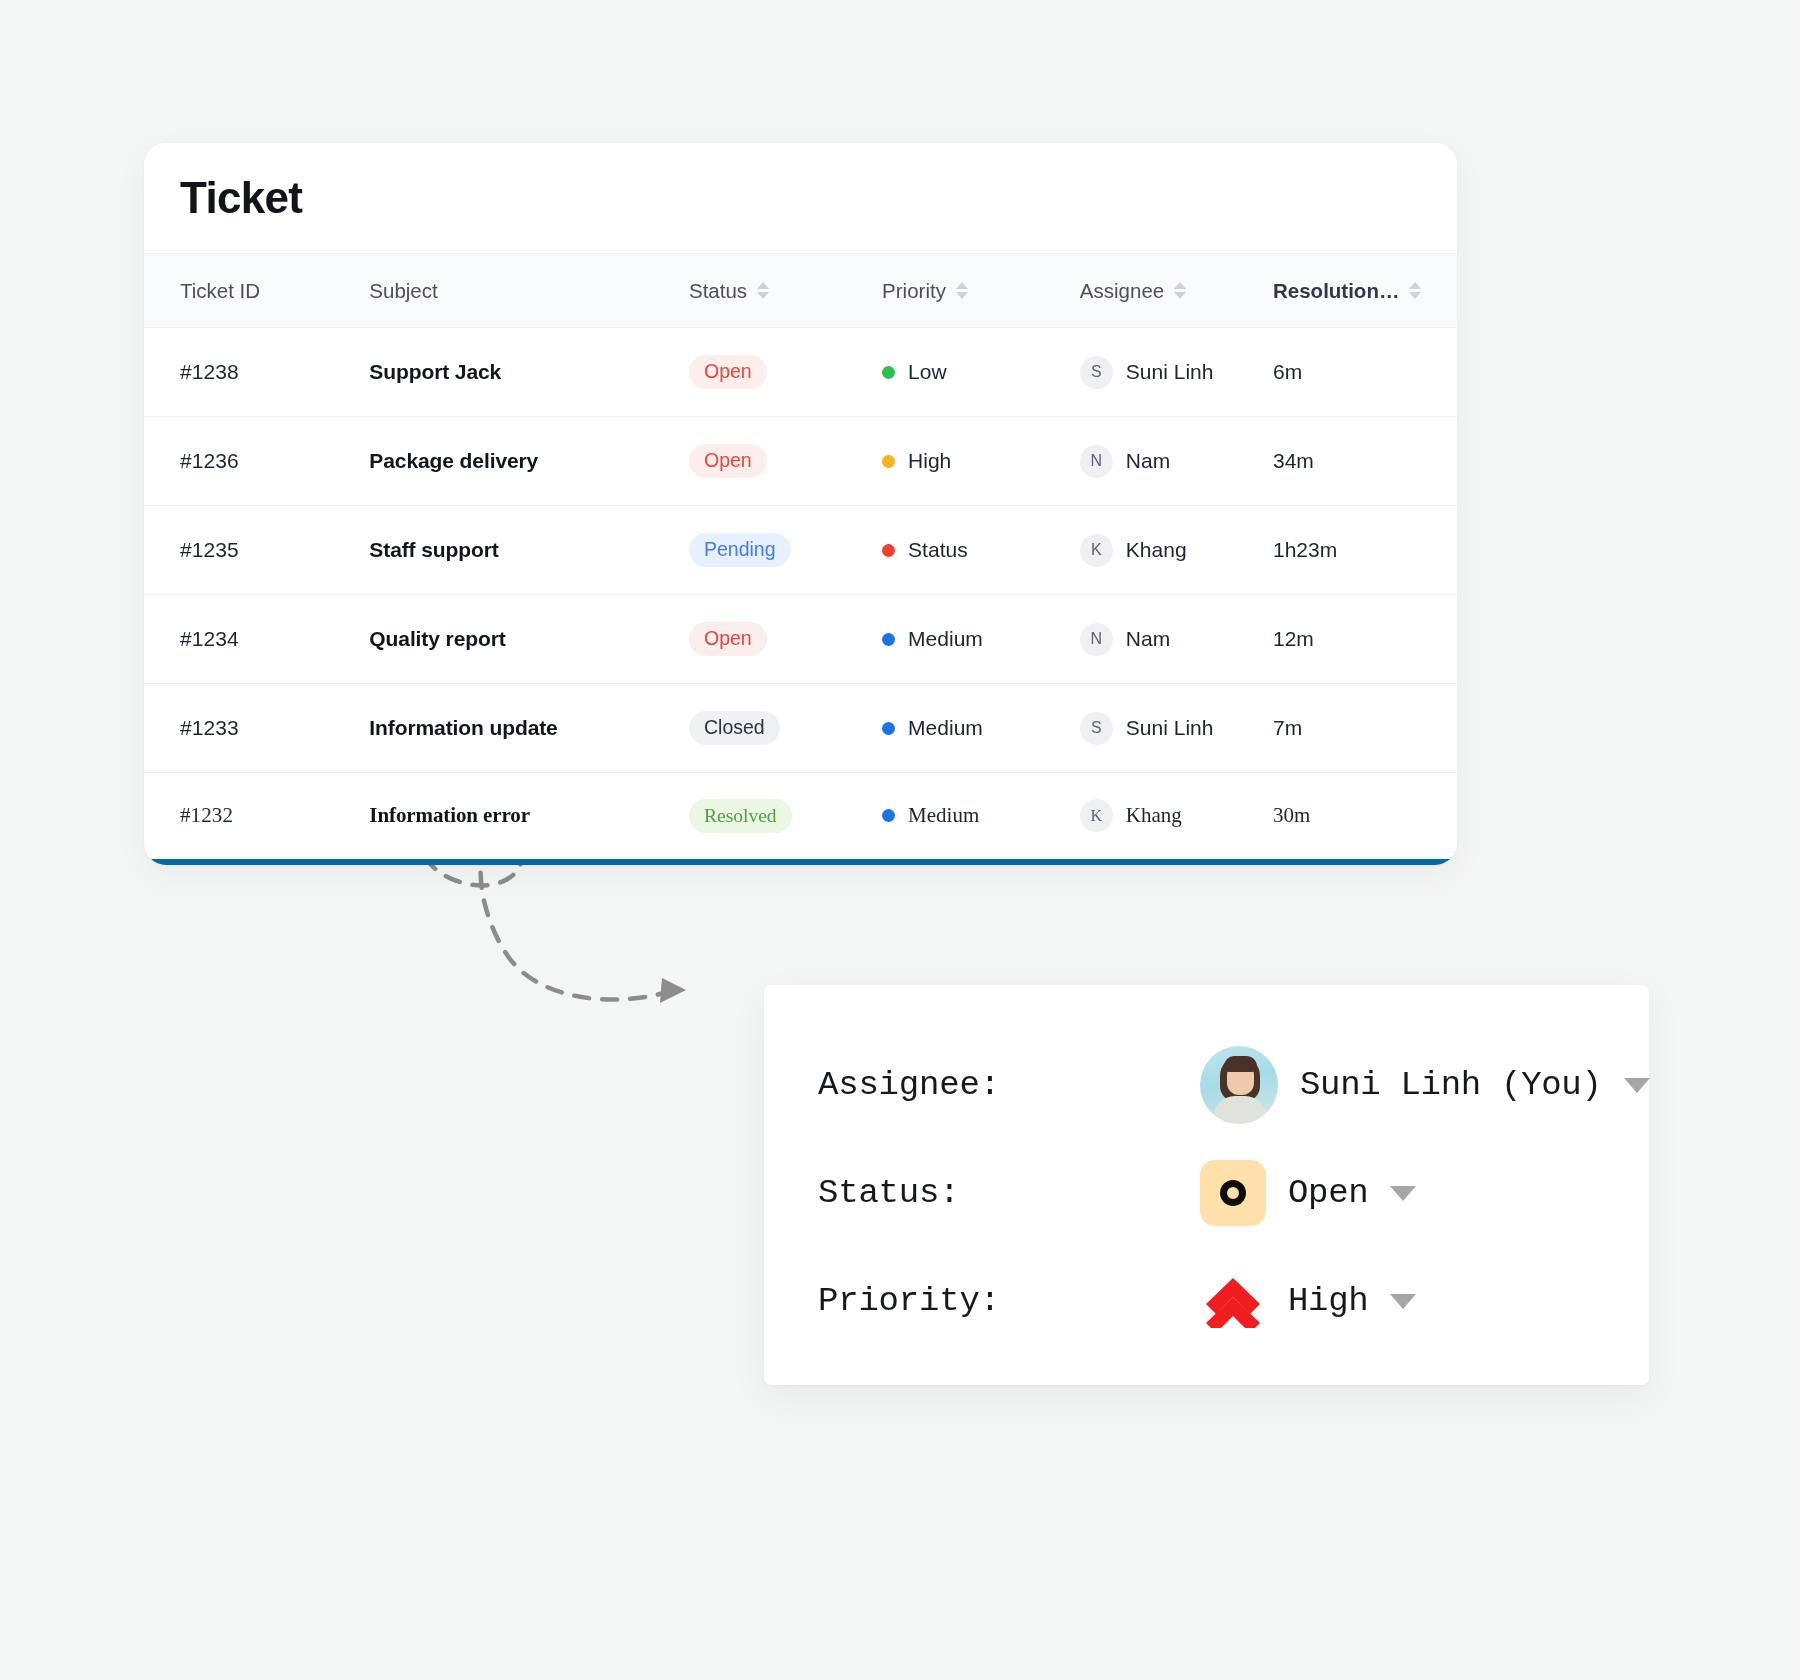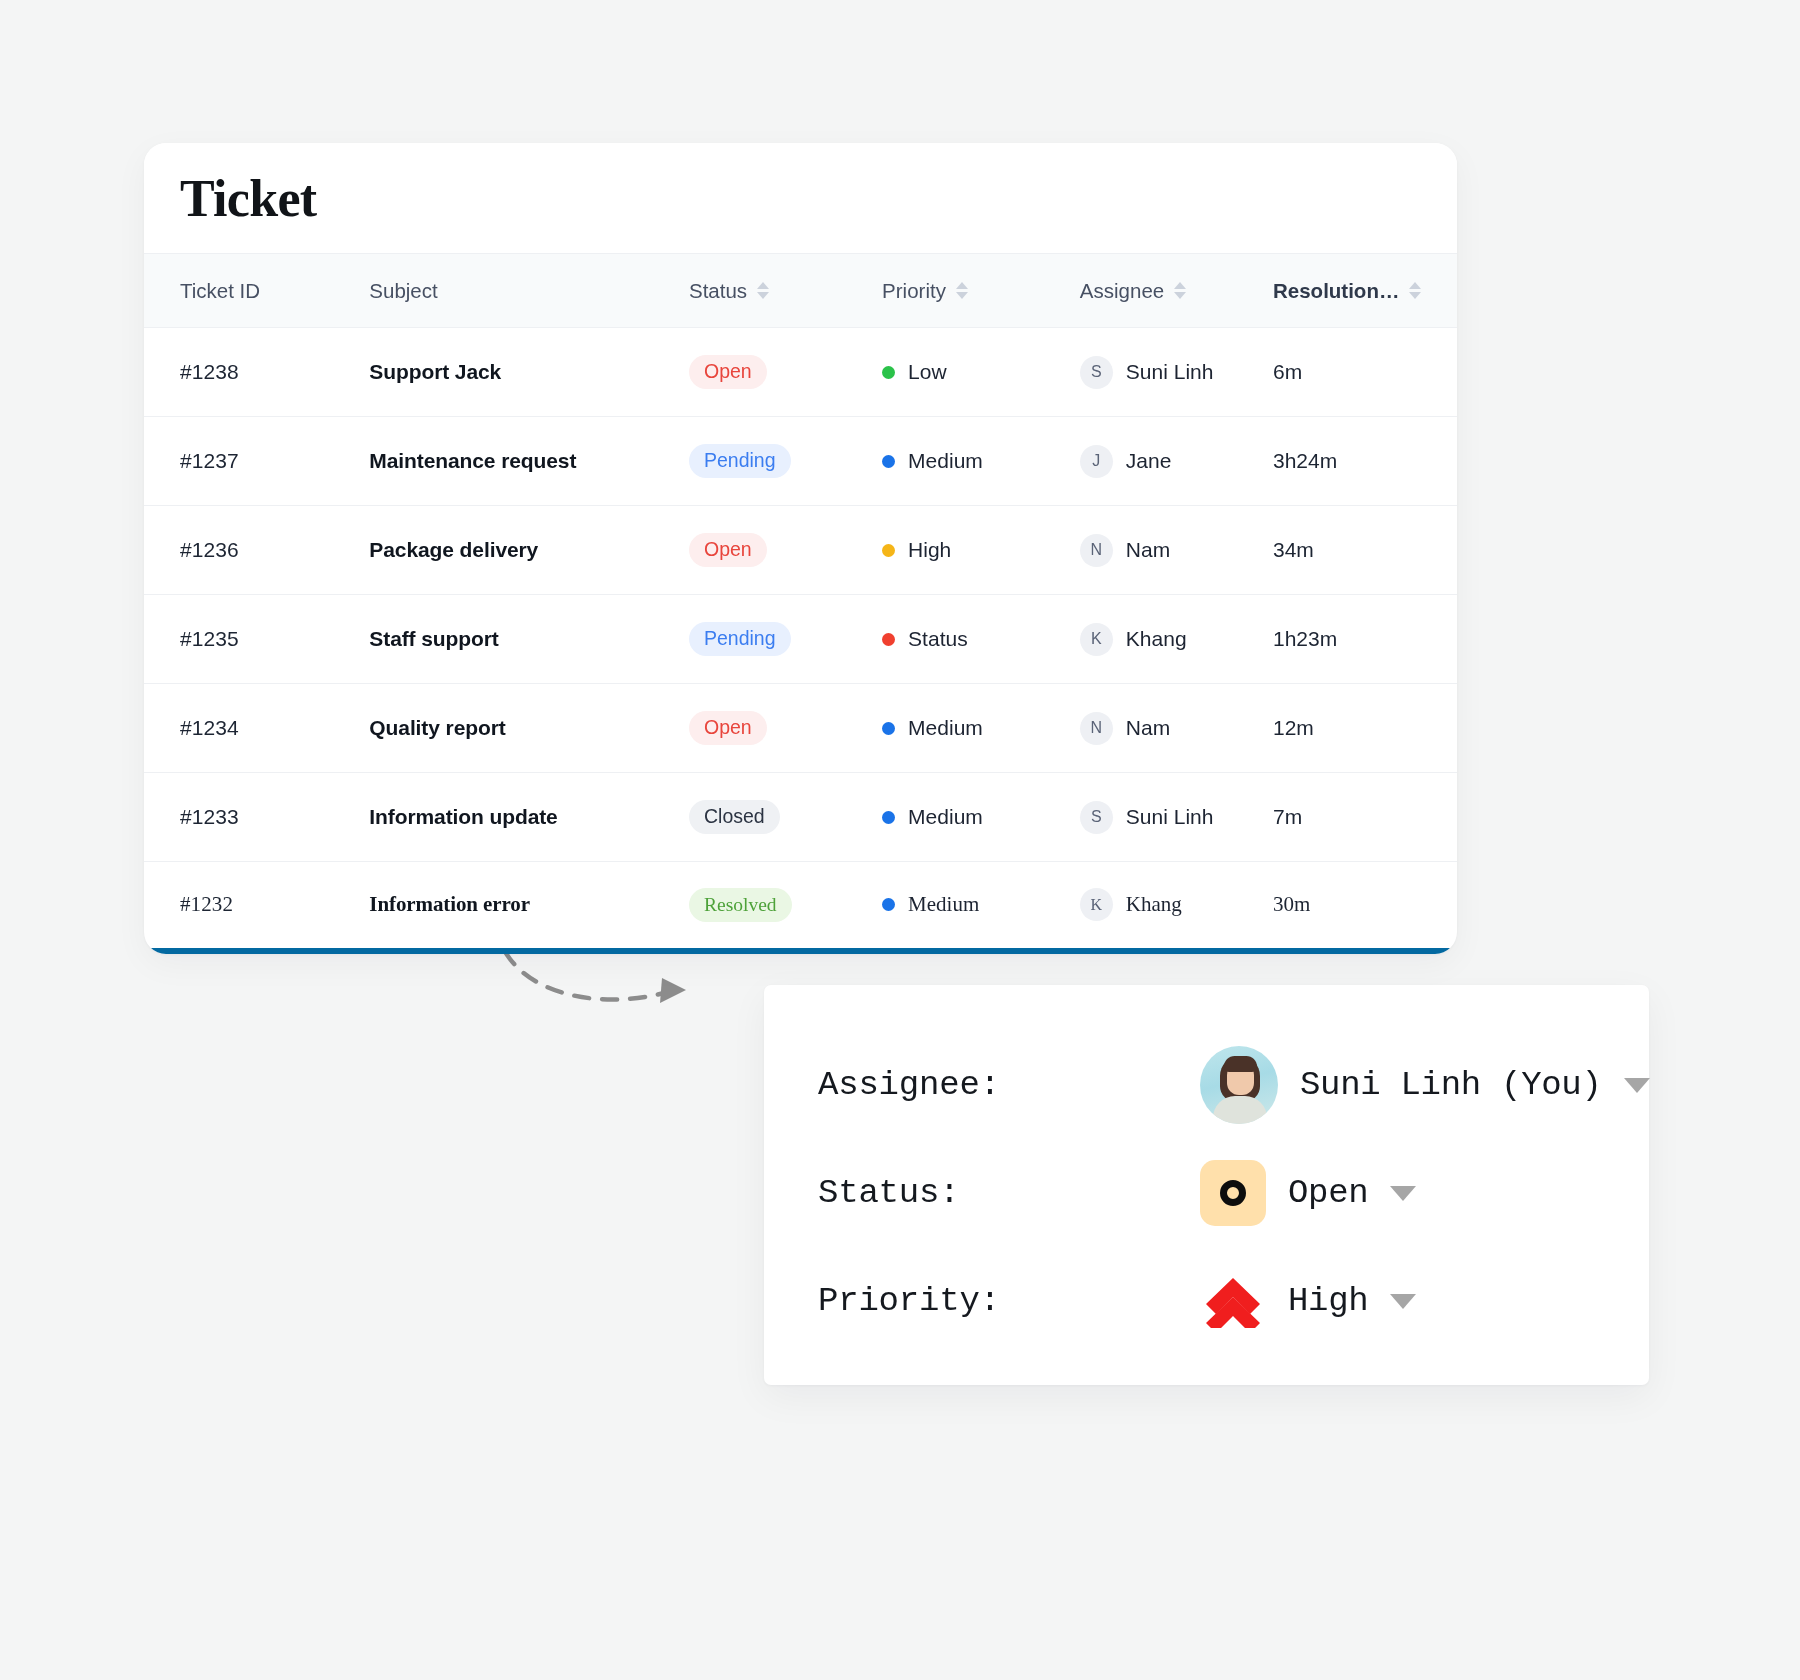--- a/index.html
+++ b/index.html
@@ -33,25 +33,24 @@
   }
 
   .card-title-bar {
     height: 110px;
     display: flex;
     align-items: center;
     padding: 0 36px;
     background: #ffffff;
   }
   .card-title {
-    font-size: 52px;
+    font-size: 44px;
     font-weight: 700;
     letter-spacing: -0.7px;
     color: #111418;
-    font-family: Liberation Serif, serif;
   }
 
   table.ticket-table {
     width: 100%;
     border-collapse: collapse;
     table-layout: fixed;
   }
 
   thead tr { background: #f8fafb; }
 
@@ -342,38 +341,20 @@
                 <span>Low</span>
               </div>
             </td>
             <td>
               <div class="assignee">
                 <span class="avatar-initial">S</span>
                 <span>Suni Linh</span>
               </div>
             </td>
             <td class="cell-res">6m</td>
-          </tr>
-          <tr>
-            <td class="cell-id">#1237</td>
-            <td class="cell-subject">Maintenance request</td>
-            <td><span class="pill pill-pending">Pending</span></td>
-            <td>
-              <div class="prio">
-                <span class="dot" style="background:#1a73e8"></span>
-                <span>Medium</span>
-              </div>
-            </td>
-            <td>
-              <div class="assignee">
-                <span class="avatar-initial">J</span>
-                <span>Jane</span>
-              </div>
-            </td>
-            <td class="cell-res">3h24m</td>
           </tr>
           <tr>
             <td class="cell-id">#1236</td>
             <td class="cell-subject">Package delivery</td>
             <td><span class="pill pill-open">Open</span></td>
             <td>
               <div class="prio">
                 <span class="dot" style="background:#f5b518"></span>
                 <span>High</span>
               </div>

